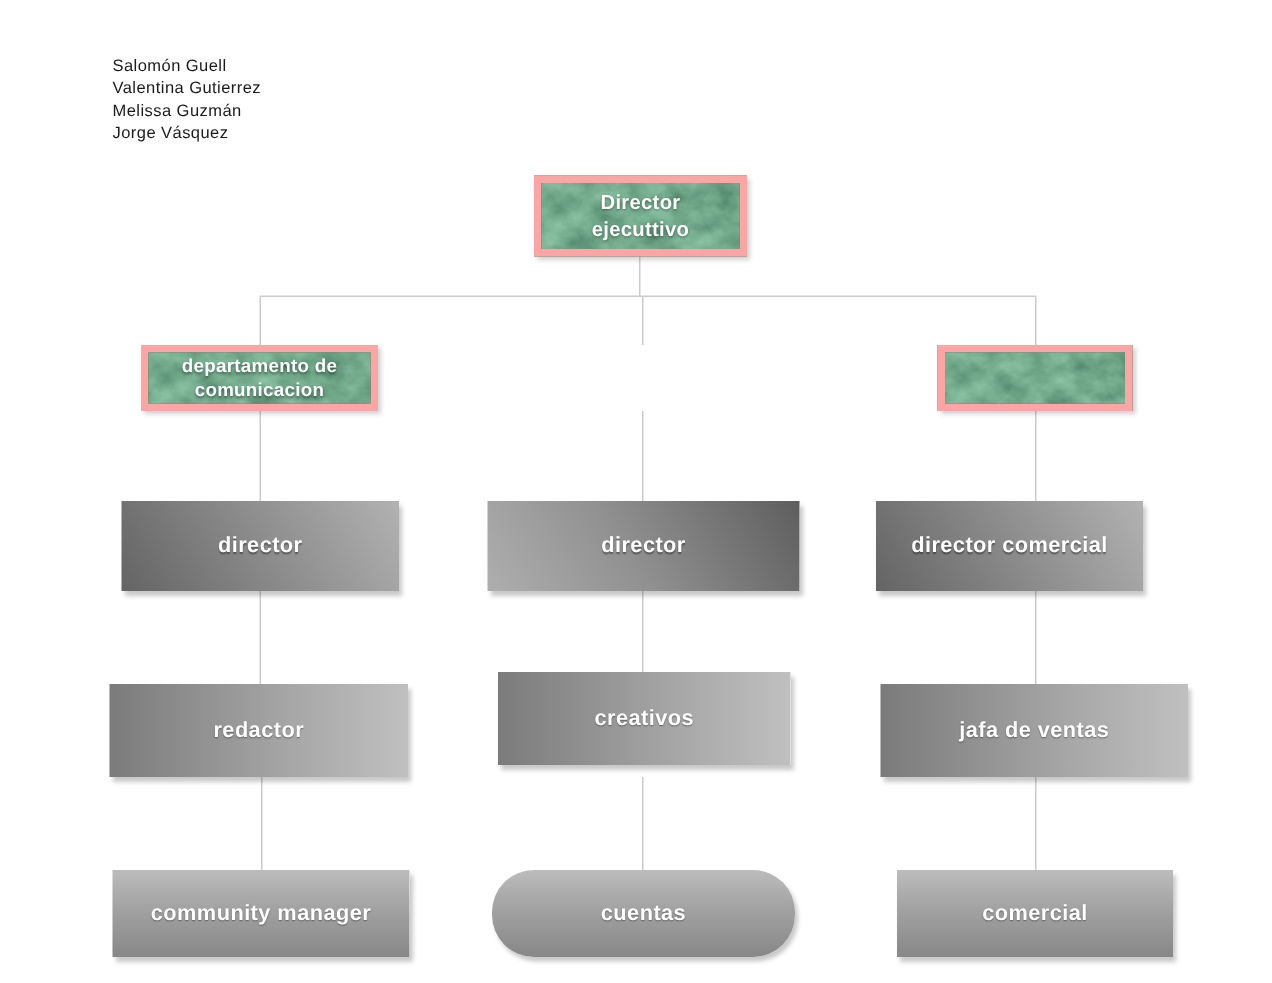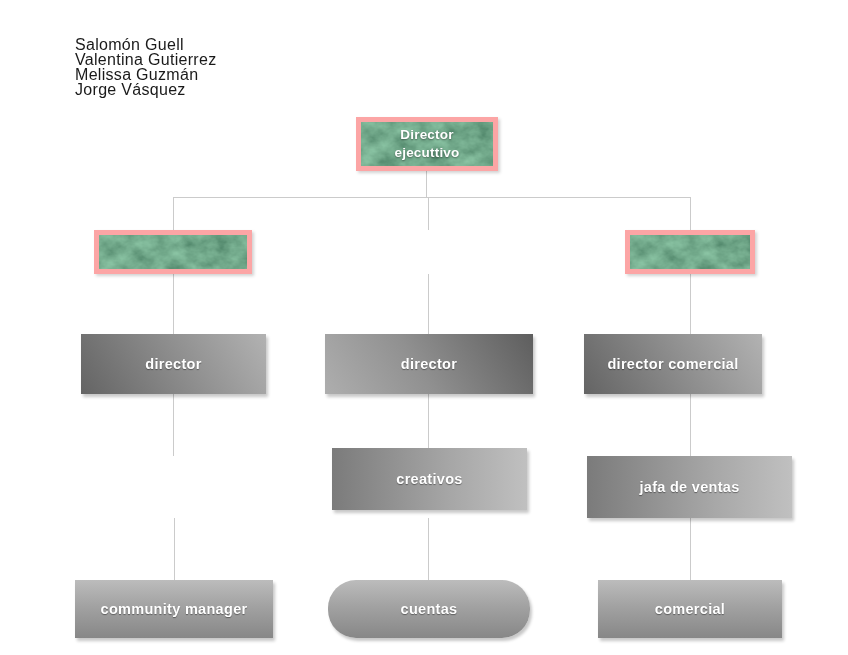--- a/index.html
+++ b/index.html
@@ -10,21 +10,21 @@
     background: #ffffff;
     overflow: hidden;
     font-family: "Liberation Sans", sans-serif;
   }
 
   
   .authors {
     position: absolute;
     left: 75px;
     top: 37px;
-    font-size: 16px;
+    font-size: 11px;
     line-height: 15px;
     color: #1a1a1a;
     letter-spacing: 0.3px;
   }
 
   
   .conn {
     position: absolute;
     background: #cbcbcb;
   }
@@ -125,39 +125,43 @@
     <svg class="tex" preserveAspectRatio="none">
       <rect width="100%" height="100%" fill="#2d6040" filter="url(#greenMarble)"></rect>
     </svg>
     <span class="lbl">Director ejecuttivo</span>
   </div>
 
   <div class="node green" style="left:94px; top:230px; width:158px; height:44px;">
     <svg class="tex" preserveAspectRatio="none">
       <rect width="100%" height="100%" fill="#2d6040" filter="url(#greenMarble)"></rect>
     </svg>
+    <span class="lbl">departamento de comunicacion</span>
   </div>
 
 
   <div class="node green" style="left:625px; top:230px; width:130px; height:44px;">
     <svg class="tex" preserveAspectRatio="none">
       <rect width="100%" height="100%" fill="#2d6040" filter="url(#greenMarble)"></rect>
     </svg>
   </div>
 
   <div class="node gray g-row1-side" style="left:81px; top:334px; width:185px; height:60px;">
     <span class="lbl">director</span>
   </div>
   <div class="node gray g-row1-mid" style="left:325px; top:334px; width:208px; height:60px;">
     <span class="lbl">director</span>
   </div>
   <div class="node gray g-row1-side" style="left:584px; top:334px; width:178px; height:60px;">
     <span class="lbl">director comercial</span>
   </div>
 
+  <div class="node gray g-row2" style="left:73px; top:456px; width:199px; height:62px;">
+    <span class="lbl">redactor</span>
+  </div>
   <div class="node gray g-row2" style="left:332px; top:448px; width:195px; height:62px;">
     <span class="lbl">creativos</span>
   </div>
   <div class="node gray g-row2" style="left:587px; top:456px; width:205px; height:62px;">
     <span class="lbl">jafa de ventas</span>
   </div>
 
   <div class="node gray g-row3" style="left:75px; top:580px; width:198px; height:58px;">
     <span class="lbl">community manager</span>
   </div>

